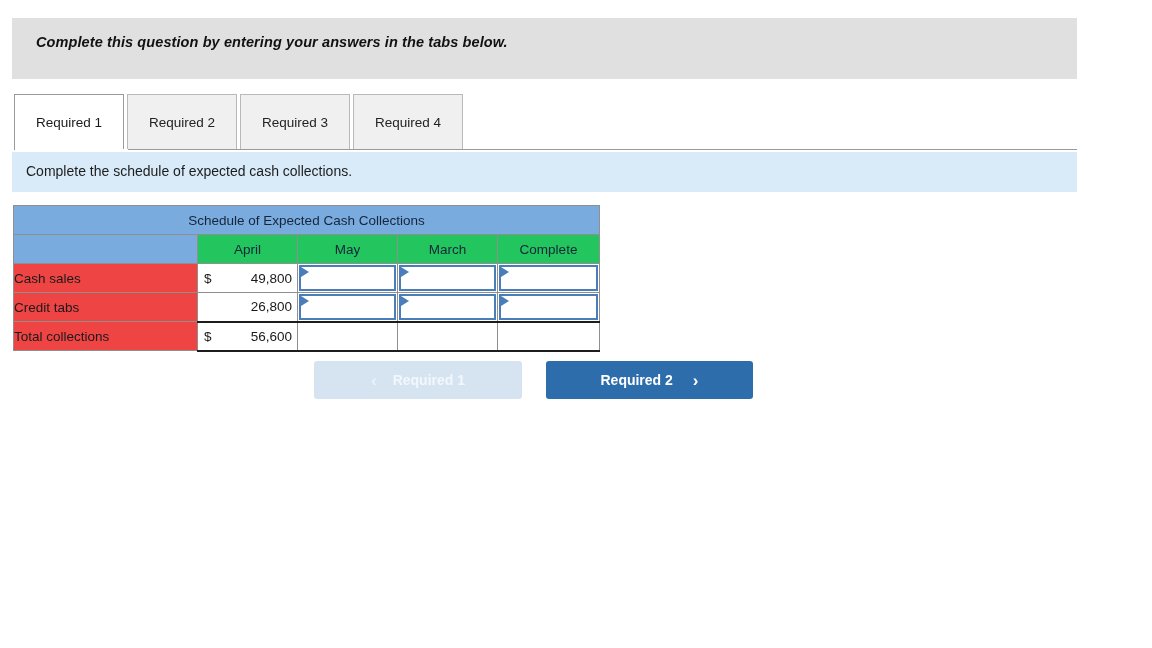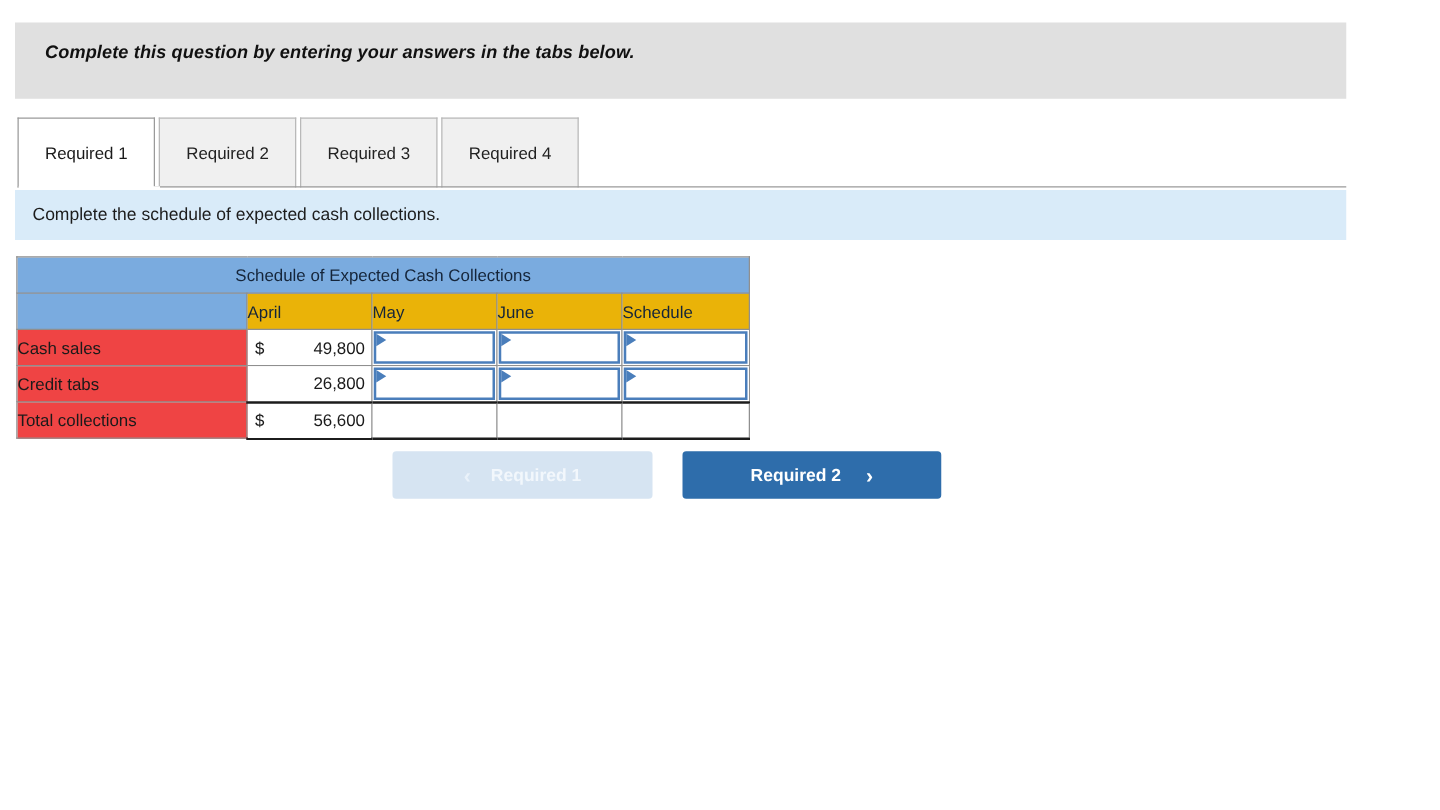--- a/index.html
+++ b/index.html
@@ -131,22 +131,22 @@
 
   .title-cell {
     background: #7aabdf;
     text-align: center;
     font-weight: bold;
     font-size: 13.5px;
     color: #15253a;
     height: 26px;
   }
   .head-cell {
-    background: #eab308;
-    text-align: left;
+    background: #22c55e;
+    text-align: center;
     font-weight: bold;
     font-size: 13.5px;
     color: #15253a;
     height: 28px;
   }
   .head-blank {
     background: #7aabdf;
   }
 
   .row-label {
@@ -289,22 +289,22 @@
     <col class="col-qtr">
   </colgroup>
   <tbody>
     <tr>
       <td class="title-cell" colspan="5">Schedule of Expected Cash Collections</td>
     </tr>
     <tr>
       <td class="head-blank"></td>
       <td class="head-cell">April</td>
       <td class="head-cell">May</td>
-      <td class="head-cell">June</td>
-      <td class="head-cell">Schedule</td>
+      <td class="head-cell">March</td>
+      <td class="head-cell">Complete</td>
     </tr>
 
     <tr>
       <td class="row-label">Cash sales</td>
       <td class="val-cell">
         <div class="val-inner">
           <span class="cur">$</span>
           <span class="num">49,800</span>
         </div>
       </td>

